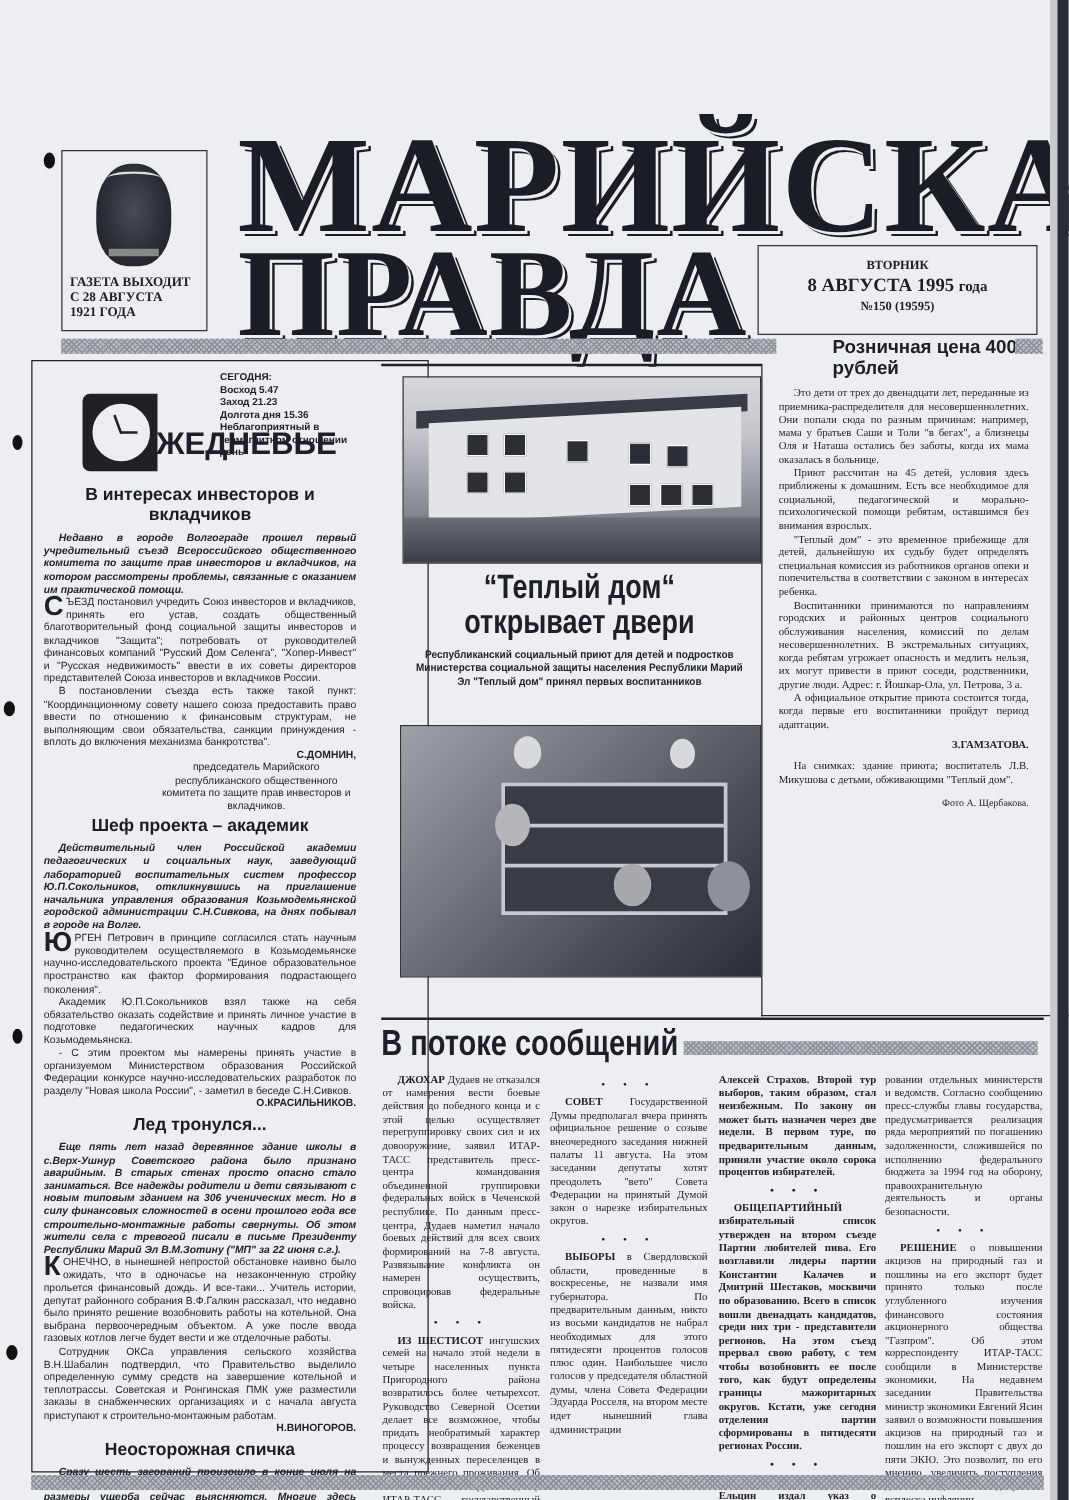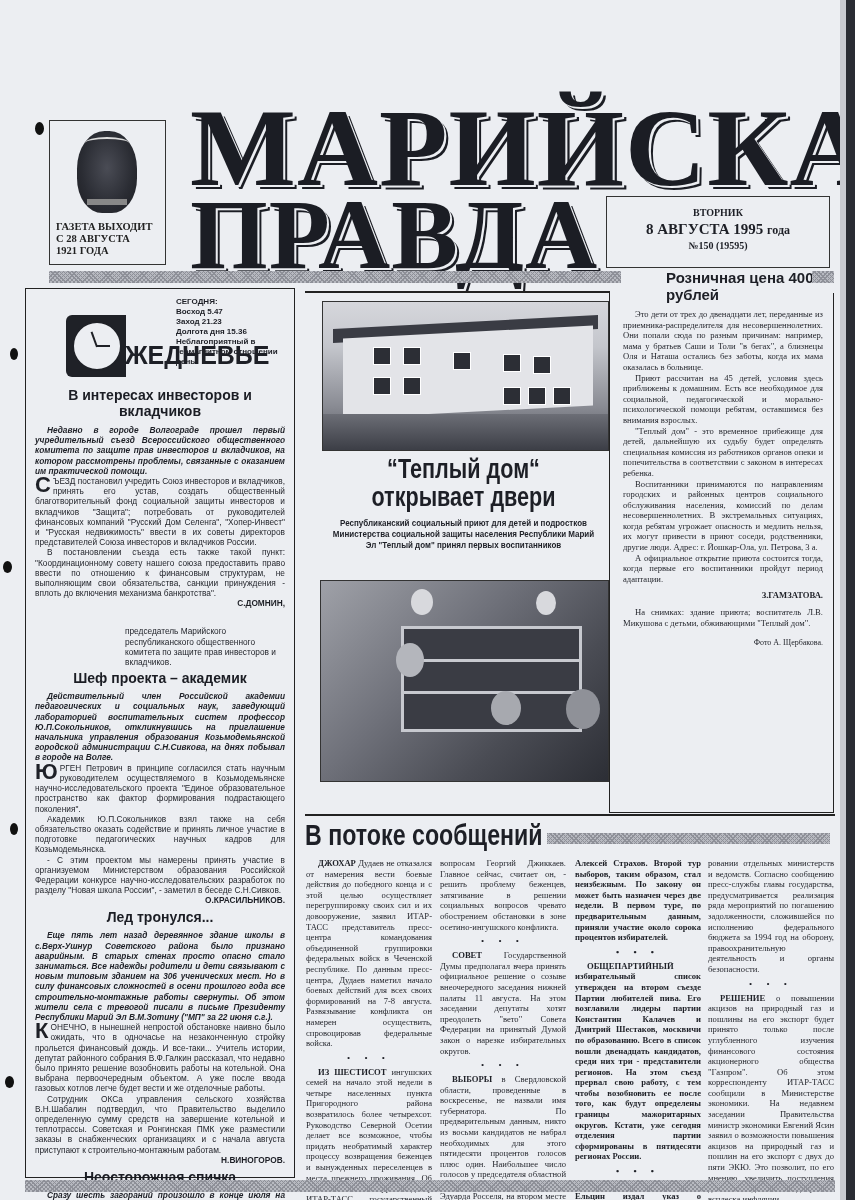--- a/index.html
+++ b/index.html
@@ -20,21 +20,21 @@
   .title1{top:93px;font-size:110px;transform:scaleX(1.02);transform-origin:left;}
   .title2{top:185px;font-size:100px;}
   .date-box{position:absolute;left:606px;top:196px;width:222px;height:70px;border:1px solid #333;text-align:center;font-family:"Liberation Serif",serif;font-weight:bold;}
   .date-box .dow{font-size:10px;margin-top:10px;}
   .date-box .date{font-size:15px;margin-top:3px;}
   .date-box .date small{font-size:12px;}
   .date-box .num{font-size:10px;margin-top:2px;}
   .hatch-bar{position:absolute;height:12px;}
   .price{position:absolute;left:666px;top:269px;font-family:"Liberation Sans",sans-serif;font-weight:bold;font-size:15px;}
   
-  .box{position:absolute;border:1.5px solid #222;}
+  .box{position:absolute;border:1.5px solid #222;padding-left:48px;}
   .txt{font-family:"Liberation Sans",sans-serif;font-size:8.3px;line-height:10.2px;text-align:justify;color:#1e2027;}
   .lead{font-style:italic;font-weight:bold;}
   .ser{font-family:"Liberation Serif",serif;font-size:8.6px;line-height:10.6px;text-align:justify;color:#1e2027;}
   .h{font-family:"Liberation Sans",sans-serif;font-weight:bold;text-align:center;color:#1b1d24;}
   .sig{text-align:right;font-weight:bold;font-family:"Liberation Sans",sans-serif;font-size:8.3px;}
   .cap{font-size:22px;float:left;line-height:18px;margin-right:2px;font-weight:bold;}
   p{margin:0;}
   .ind{text-indent:12px;}
   .stars{text-align:center;font-size:9px;margin:4px 0;letter-spacing:6px;}
   
@@ -115,21 +115,21 @@
     </div>
     <div class="ezhe">ЖЕДНЕВЬЕ</div>
 
     <div style="position:absolute;left:9px;top:98px;width:250px;">
 
       <div class="h" style="font-size:14px;line-height:16px;margin-bottom:6px;">В интересах инвесторов и вкладчиков</div>
       <p class="txt lead ind">Недавно в городе Волгограде прошел первый учредительный съезд Всероссийского общественного комитета по защите прав инвесторов и вкладчиков, на котором рассмотрены проблемы, связанные с оказанием им практической помощи.</p>
       <p class="txt"><span class="cap">С</span><span>ЪЕЗД постановил учредить Союз инвесторов и вкладчиков, принять его устав, создать общественный благотворительный фонд социальной защиты инвесторов и вкладчиков "Защита"; потребовать от руководителей финансовых компаний "Русский Дом Селенга", "Хопер-Инвест" и "Русская недвижимость" ввести в их советы директоров представителей Союза инвесторов и вкладчиков России.</span></p>
       <p class="txt ind">В постановлении съезда есть также такой пункт: "Координационному совету нашего союза предоставить право ввести по отношению к финансовым структурам, не выполняющим свои обязательства, санкции принуждения - вплоть до включения механизма банкротства".</p>
       <div class="sig">С.ДОМНИН,</div>
-      <div class="txt" style="text-align:left;padding-left:90px;margin-top:18px;">председатель Марийского республиканского общественного комитета по защите прав инвесторов и вкладчиков.</div>
+      <div class="txt" style="text-align:center;padding-left:90px;">председатель Марийского республиканского общественного комитета по защите прав инвесторов и вкладчиков.</div>
 
       <div class="h" style="font-size:14px;line-height:18px;margin:2px 0 4px;">Шеф проекта – академик</div>
       <p class="txt lead ind">Действительный член Российской академии педагогических и социальных наук, заведующий лабораторией воспитательных систем профессор Ю.П.Сокольников, откликнувшись на приглашение начальника управления образования Козьмодемьянской городской администрации С.Н.Сивкова, на днях побывал в городе на Волге.</p>
       <p class="txt"><span class="cap">Ю</span><span>РГЕН Петрович в принципе согласился стать научным руководителем осуществляемого в Козьмодемьянске научно-исследовательского проекта "Единое образовательное пространство как фактор формирования подрастающего поколения".</span></p>
       <p class="txt ind">Академик Ю.П.Сокольников взял также на себя обязательство оказать содействие и принять личное участие в подготовке педагогических научных кадров для Козьмодемьянска.</p>
       <p class="txt ind">- С этим проектом мы намерены принять участие в организуемом Министерством образования Российской Федерации конкурсе научно-исследовательских разработок по разделу "Новая школа России", - заметил в беседе С.Н.Сивков.</p>
       <div class="sig">О.КРАСИЛЬНИКОВ.</div>
 
       <div class="h" style="font-size:14px;line-height:18px;margin:3px 0 4px;">Лед тронулся...</div>
       <p class="txt lead ind">Еще пять лет назад деревянное здание школы в с.Верх-Ушнур Советского района было признано аварийным. В старых стенах просто опасно стало заниматься. Все надежды родители и дети связывают с новым типовым зданием на 306 ученических мест. Но в силу финансовых сложностей в осени прошлого года все строительно-монтажные работы свернуты. Об этом жители села с тревогой писали в письме Президенту Республики Марий Эл В.М.Зотину ("МП" за 22 июня с.г.).</p>
@@ -192,21 +192,20 @@
   <div style="position:absolute;left:305px;top:814px;width:530px;height:1.5px;background:#222;"></div>
   <div class="news-h">В потоке сообщений</div>
   <div class="hatch" style="position:absolute;left:547px;top:833px;width:283px;height:11px;"></div>
 
   <div class="col" style="left:306px;">
     <p class="ser ind"><b>ДЖОХАР</b> <span>Дудаев не отказался от намерения вести боевые действия до победного конца и с этой целью осуществляет перегруппировку своих сил и их довооружение, заявил ИТАР-ТАСС представитель пресс-центра командования объединенной группировки федеральных войск в Чеченской республике. По данным пресс-центра, Дудаев наметил начало боевых действий для всех своих формирований на 7-8 августа. Развязывание конфликта он намерен осуществить, спровоцировав федеральные войска.</span></p>
     <div class="stars">• • •</div>
     <p class="ser ind"><b>ИЗ ШЕСТИСОТ</b> <span>ингушских семей на начало этой недели в четыре населенных пункта Пригородного района возвратилось более четырехсот. Руководство Северной Осетии делает все возможное, чтобы придать необратимый характер процессу возвращения беженцев и вынужденных переселенцев в места прежнего проживания. Об этом заявил корреспонденту ИТАР-ТАСС государственный советник президента Северной Осетии по правовым</span></p>
   </div>
   <div class="col" style="left:440px;">
-    <p class="ser"><span>вопросам Георгий Джиккаев. Главное сейчас, считает он, - решить проблему беженцев, затягивание в решении социальных вопросов чревато обострением обстановки в зоне осетино-ингушского конфликта.</span></p>
     <div class="stars">• • •</div>
     <p class="ser ind"><b>СОВЕТ</b> <span>Государственной Думы предполагал вчера принять официальное решение о созыве внеочередного заседания нижней палаты 11 августа. На этом заседании депутаты хотят преодолеть "вето" Совета Федерации на принятый Думой закон о нарезке избирательных округов.</span></p>
     <div class="stars">• • •</div>
     <p class="ser ind"><b>ВЫБОРЫ</b> <span>в Свердловской области, проведенные в воскресенье, не назвали имя губернатора. По предварительным данным, никто из восьми кандидатов не набрал необходимых для этого пятидесяти процентов голосов плюс один. Наибольшее число голосов у председателя областной думы, члена Совета Федерации Эдуарда Росселя, на втором месте идет нынешний глава администрации</span></p>
   </div>
   <div class="col" style="left:575px;font-weight:bold;">
     <p class="ser"><span>Алексей Страхов. Второй тур выборов, таким образом, стал неизбежным. По закону он может быть назначен через две недели. В первом туре, по предварительным данным, приняли участие около сорока процентов избирателей.</span></p>
     <div class="stars">• • •</div>
     <p class="ser ind"><b>ОБЩЕПАРТИЙНЫЙ</b> <span>избирательный список утвержден на втором съезде Партии любителей пива. Его возглавили лидеры партии Константин Калачев и Дмитрий Шестаков, москвичи по образованию. Всего в список вошли двенадцать кандидатов, среди них три - представители регионов. На этом съезд прервал свою работу, с тем чтобы возобновить ее после того, как будут определены границы мажоритарных округов. Кстати, уже сегодня отделения партии сформированы в пятидесяти регионах России.</span></p>
     <div class="stars">• • •</div>

